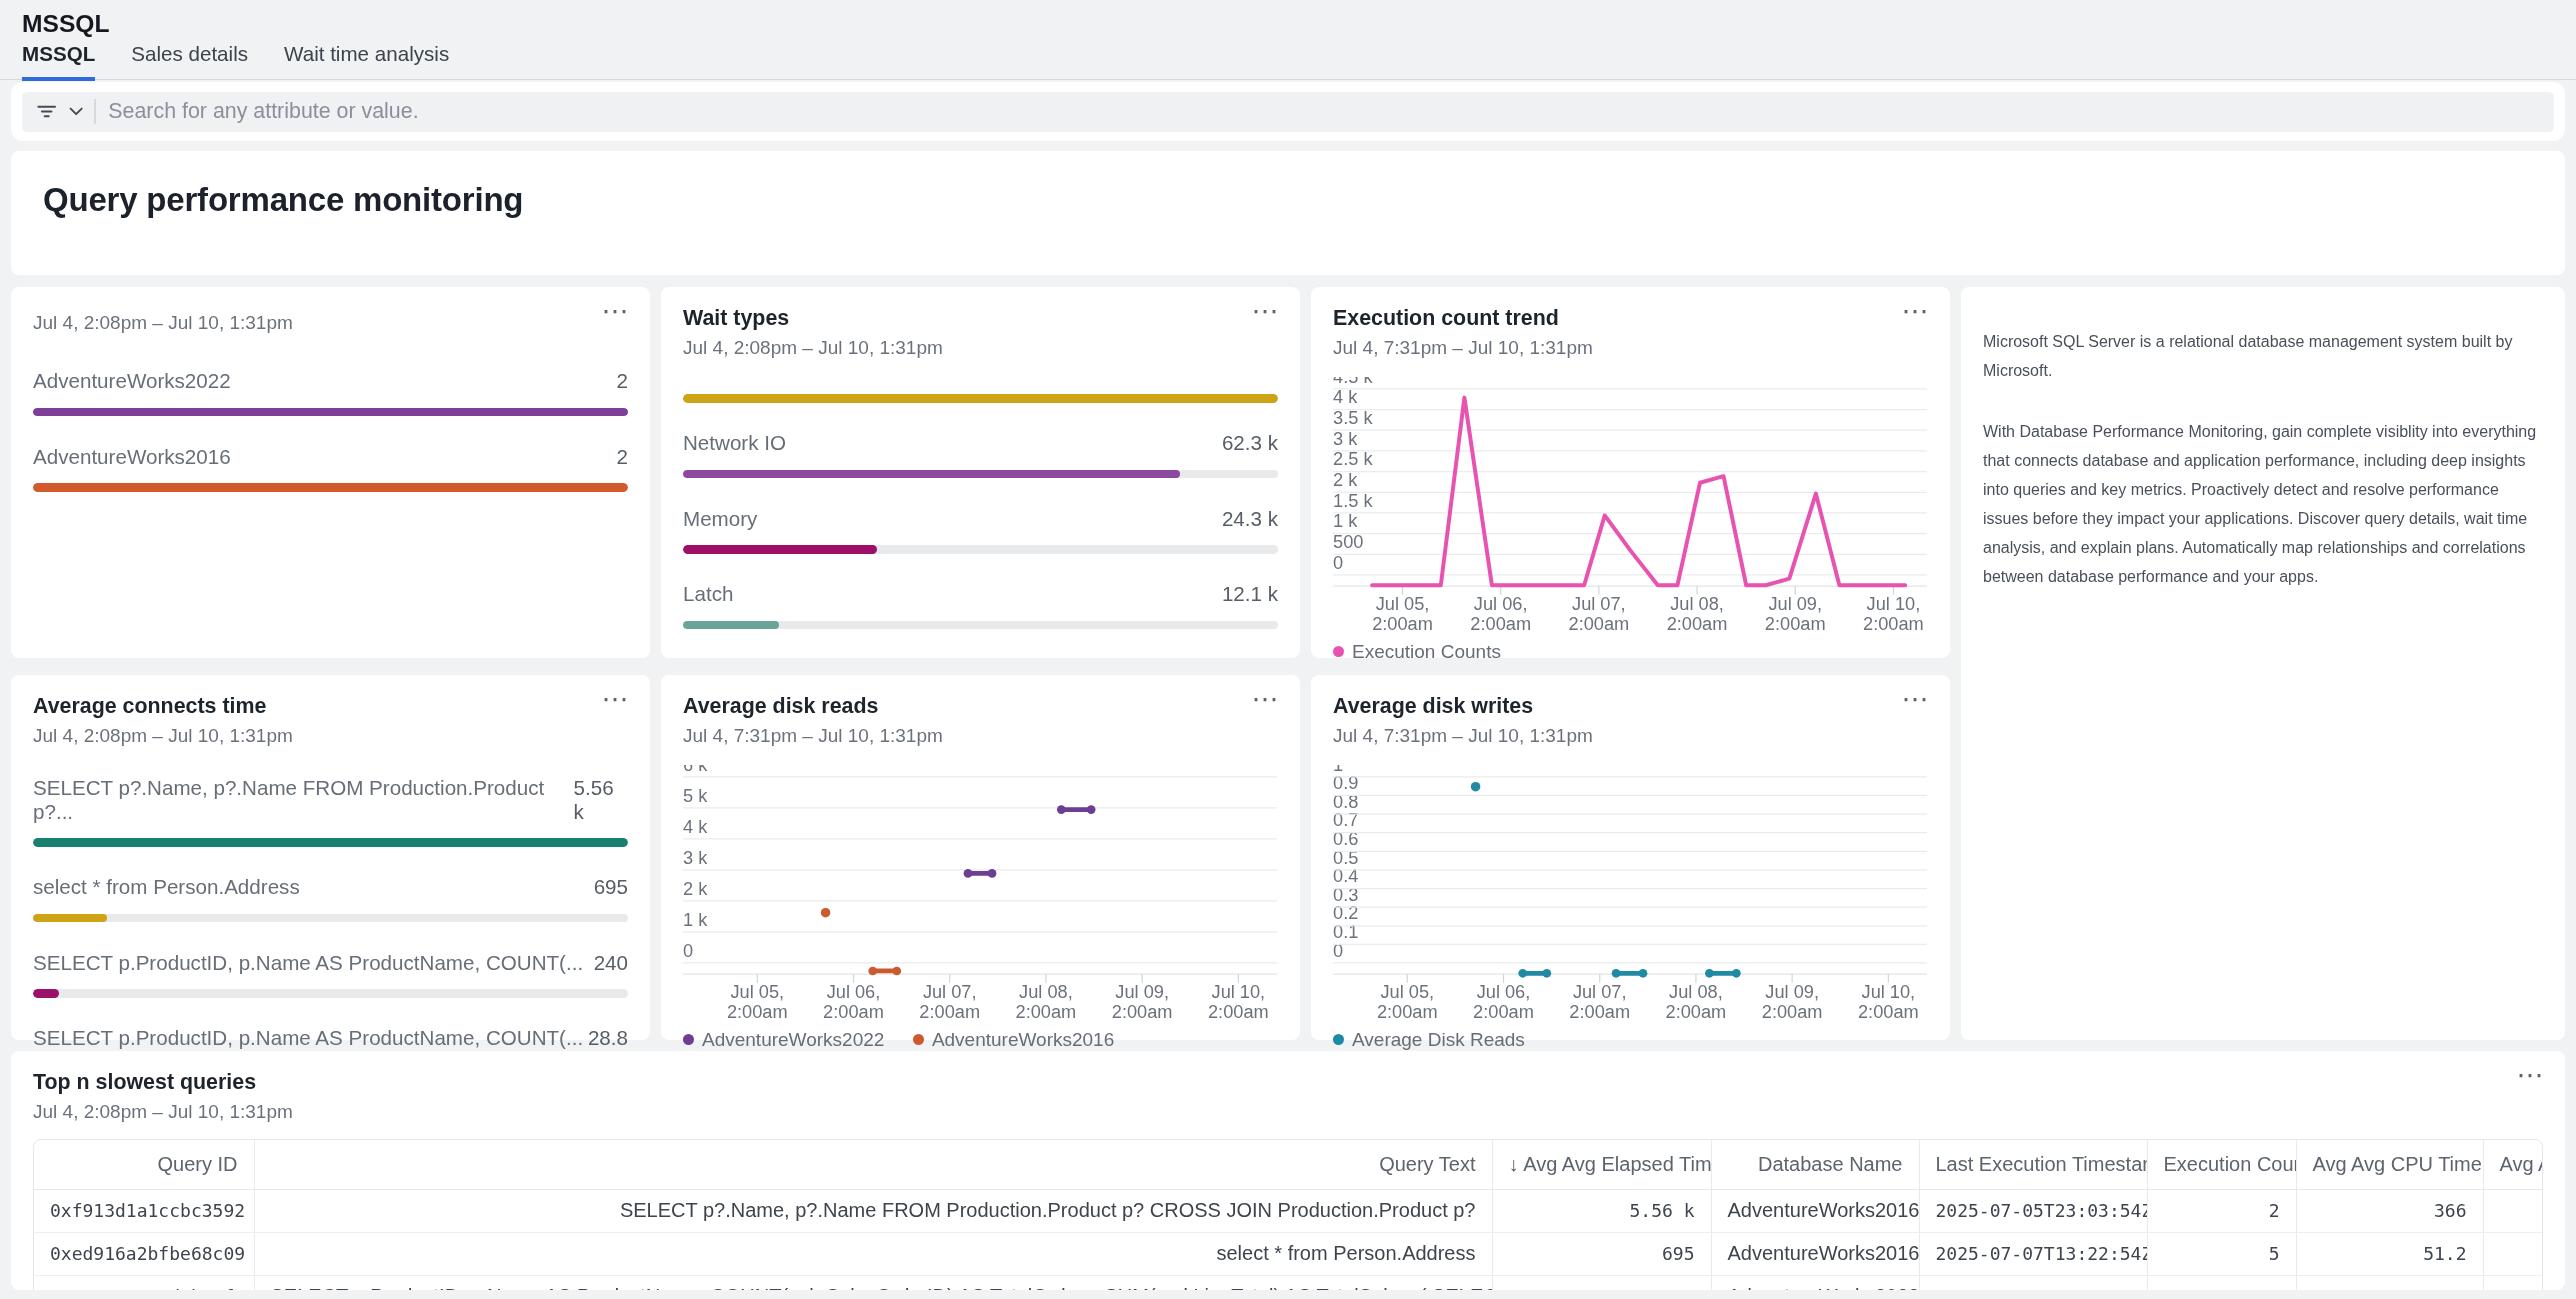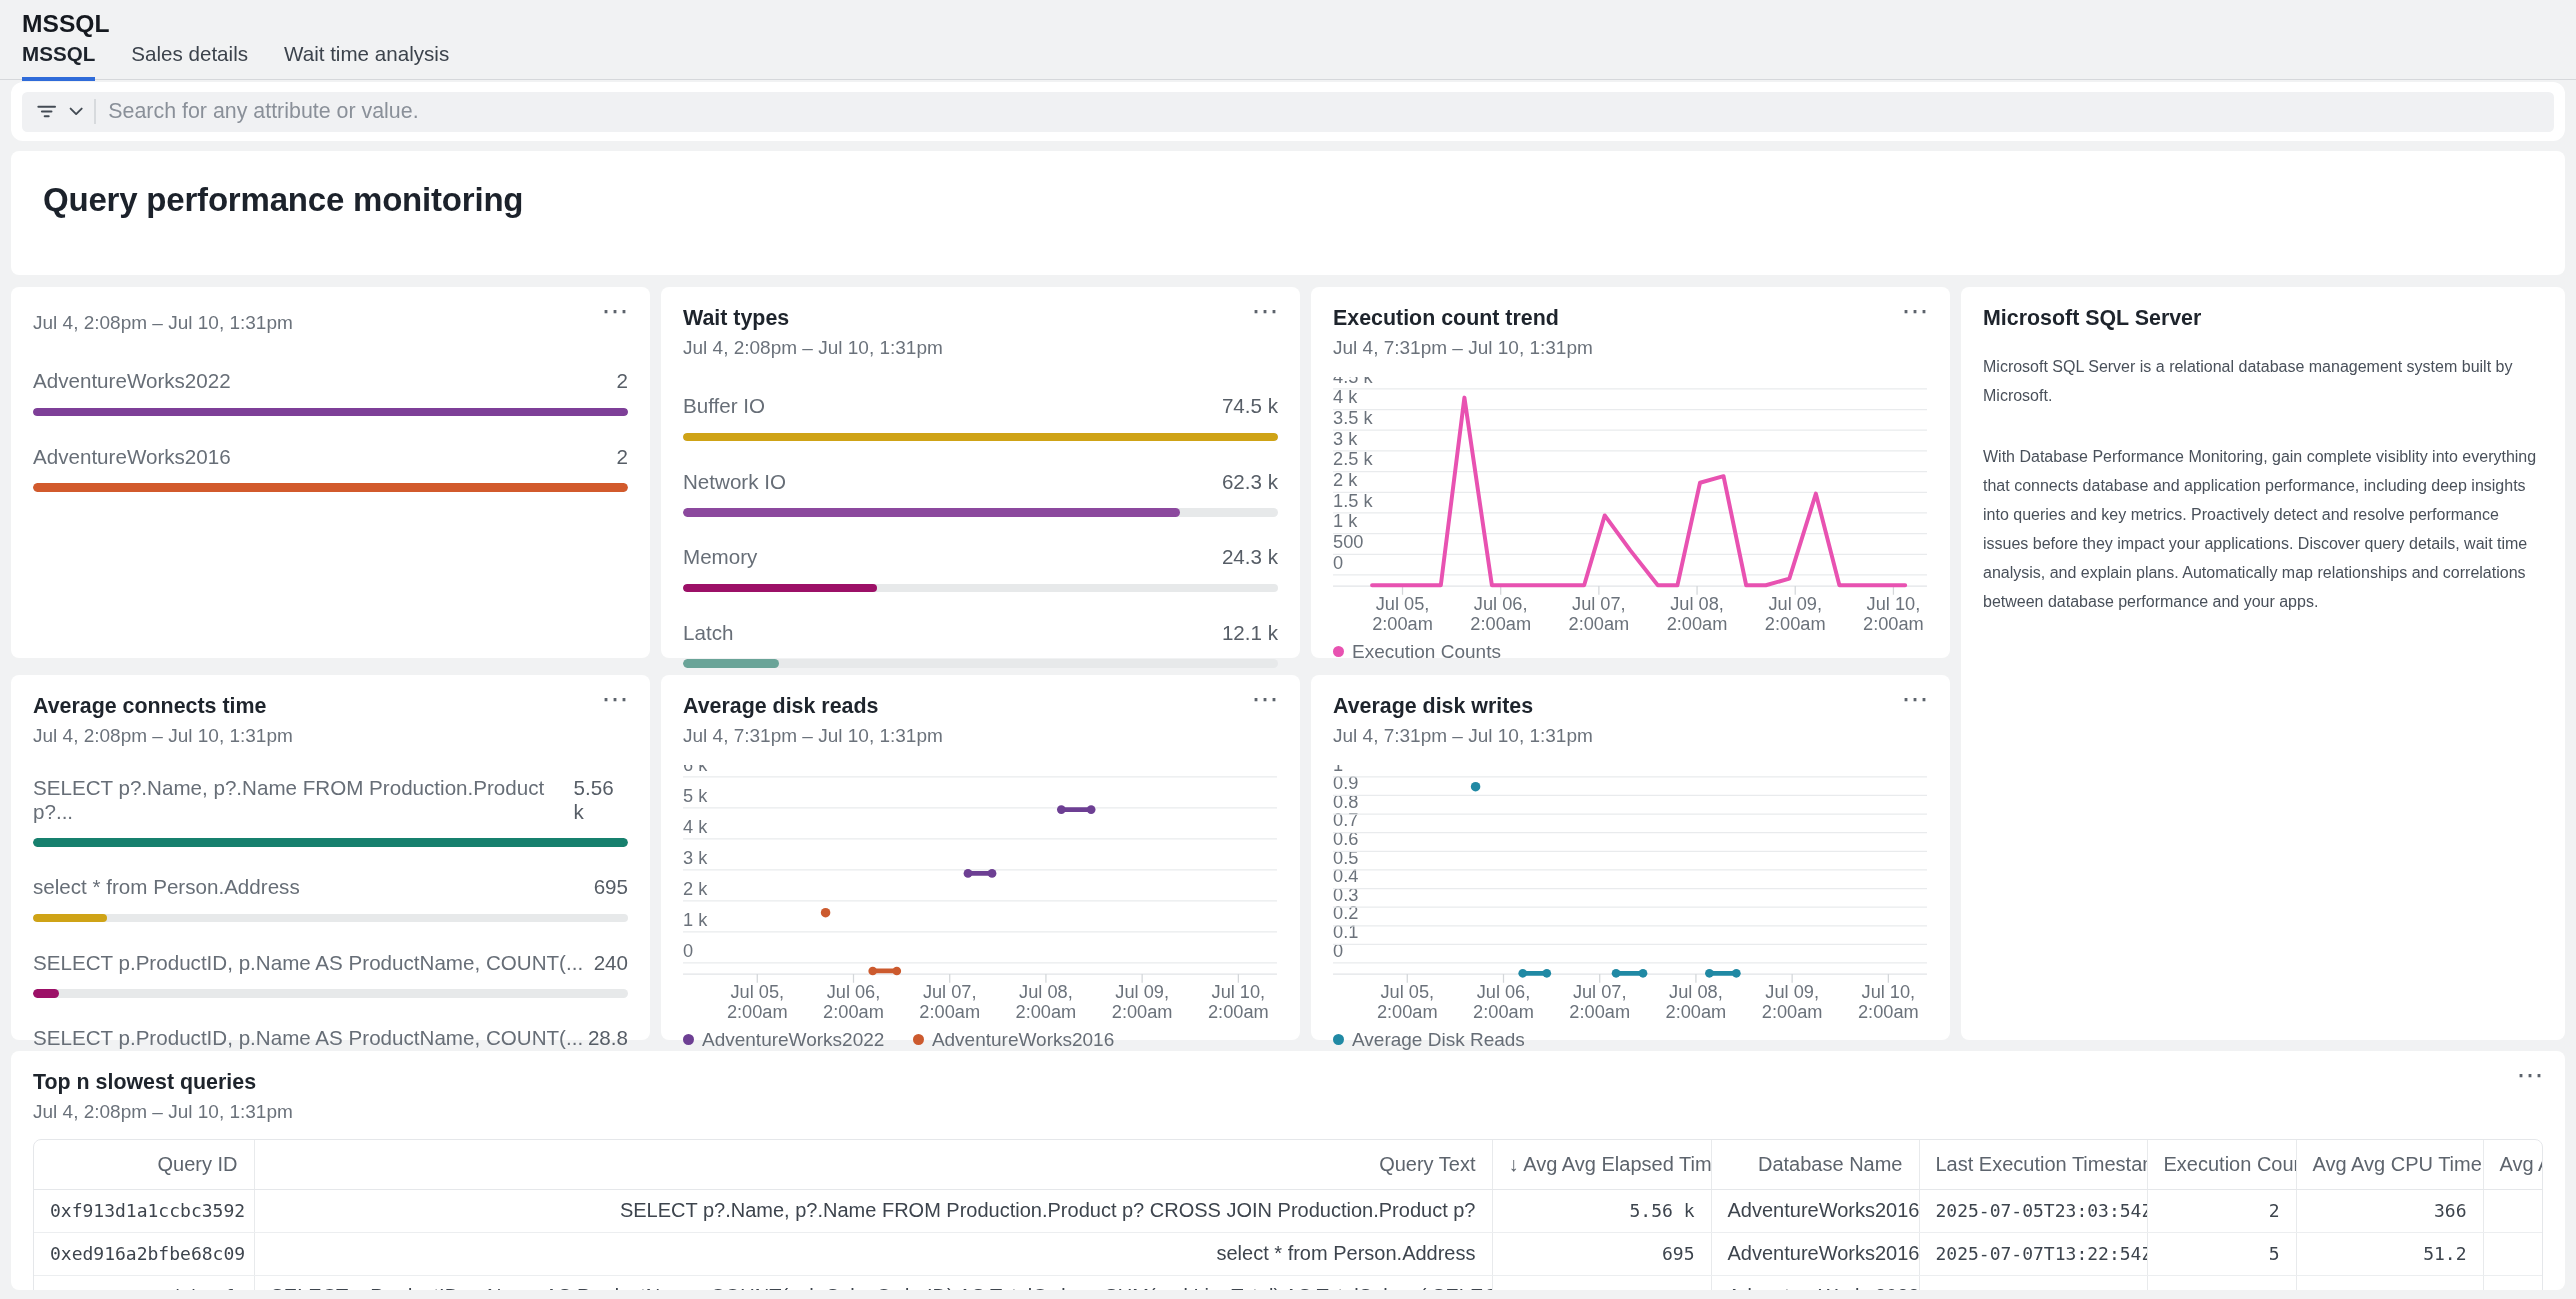--- a/index.html
+++ b/index.html
@@ -129,24 +129,20 @@
   </div>
 </div>
 
 <div class="card" style="top:287px; left:661px; width:639px; height:371px;">
   <div class="card-pad">
     <div class="card-title">Wait types</div>
     <div class="card-sub">Jul 4, 2:08pm – Jul 10, 1:31pm</div>
     <div class="card-menu">⋯</div>
     <div class="barlist">
         <div class="bar-row">
-          <div class="bar-head">
-            <span>Buffer IO</span>
-            <span class="bar-value">74.5 k</span>
-          </div>
           <div class="bar-track">
             <div class="bar-fill" style="width: 100%; background: rgb(207, 163, 22);"></div>
           </div>
         </div>
         <div class="bar-row">
           <div class="bar-head">
             <span>Network IO</span>
             <span class="bar-value">62.3 k</span>
           </div>
           <div class="bar-track">
@@ -219,21 +215,20 @@
           <div class="legend-item">
             <span class="legend-dot" style="background: rgb(232, 82, 177);"></span>
             <span>Execution Counts</span>
           </div>
         </div></div>
   </div>
 </div>
 
 <div class="card" style="top:287px; left:1961px; width:604px; height:753px;">
   <div class="card-pad">
-    <div class="card-title">Microsoft SQL Server</div>
     <div class="info-text">
       <p>Microsoft SQL Server is a relational database management system built by Microsoft.</p>
       <p>With Database Performance Monitoring, gain complete visiblity into everything that connects database and application performance, including deep insights into queries and key metrics. Proactively detect and resolve performance issues before they impact your applications. Discover query details, wait time analysis, and explain plans. Automatically map relationships and correlations between database performance and your apps.</p>
     </div>
   </div>
 </div>
 
 <div class="card" style="top:675px; left:11px; width:639px; height:365px;">
   <div class="card-pad">
     <div class="card-title">Average connects time</div>

